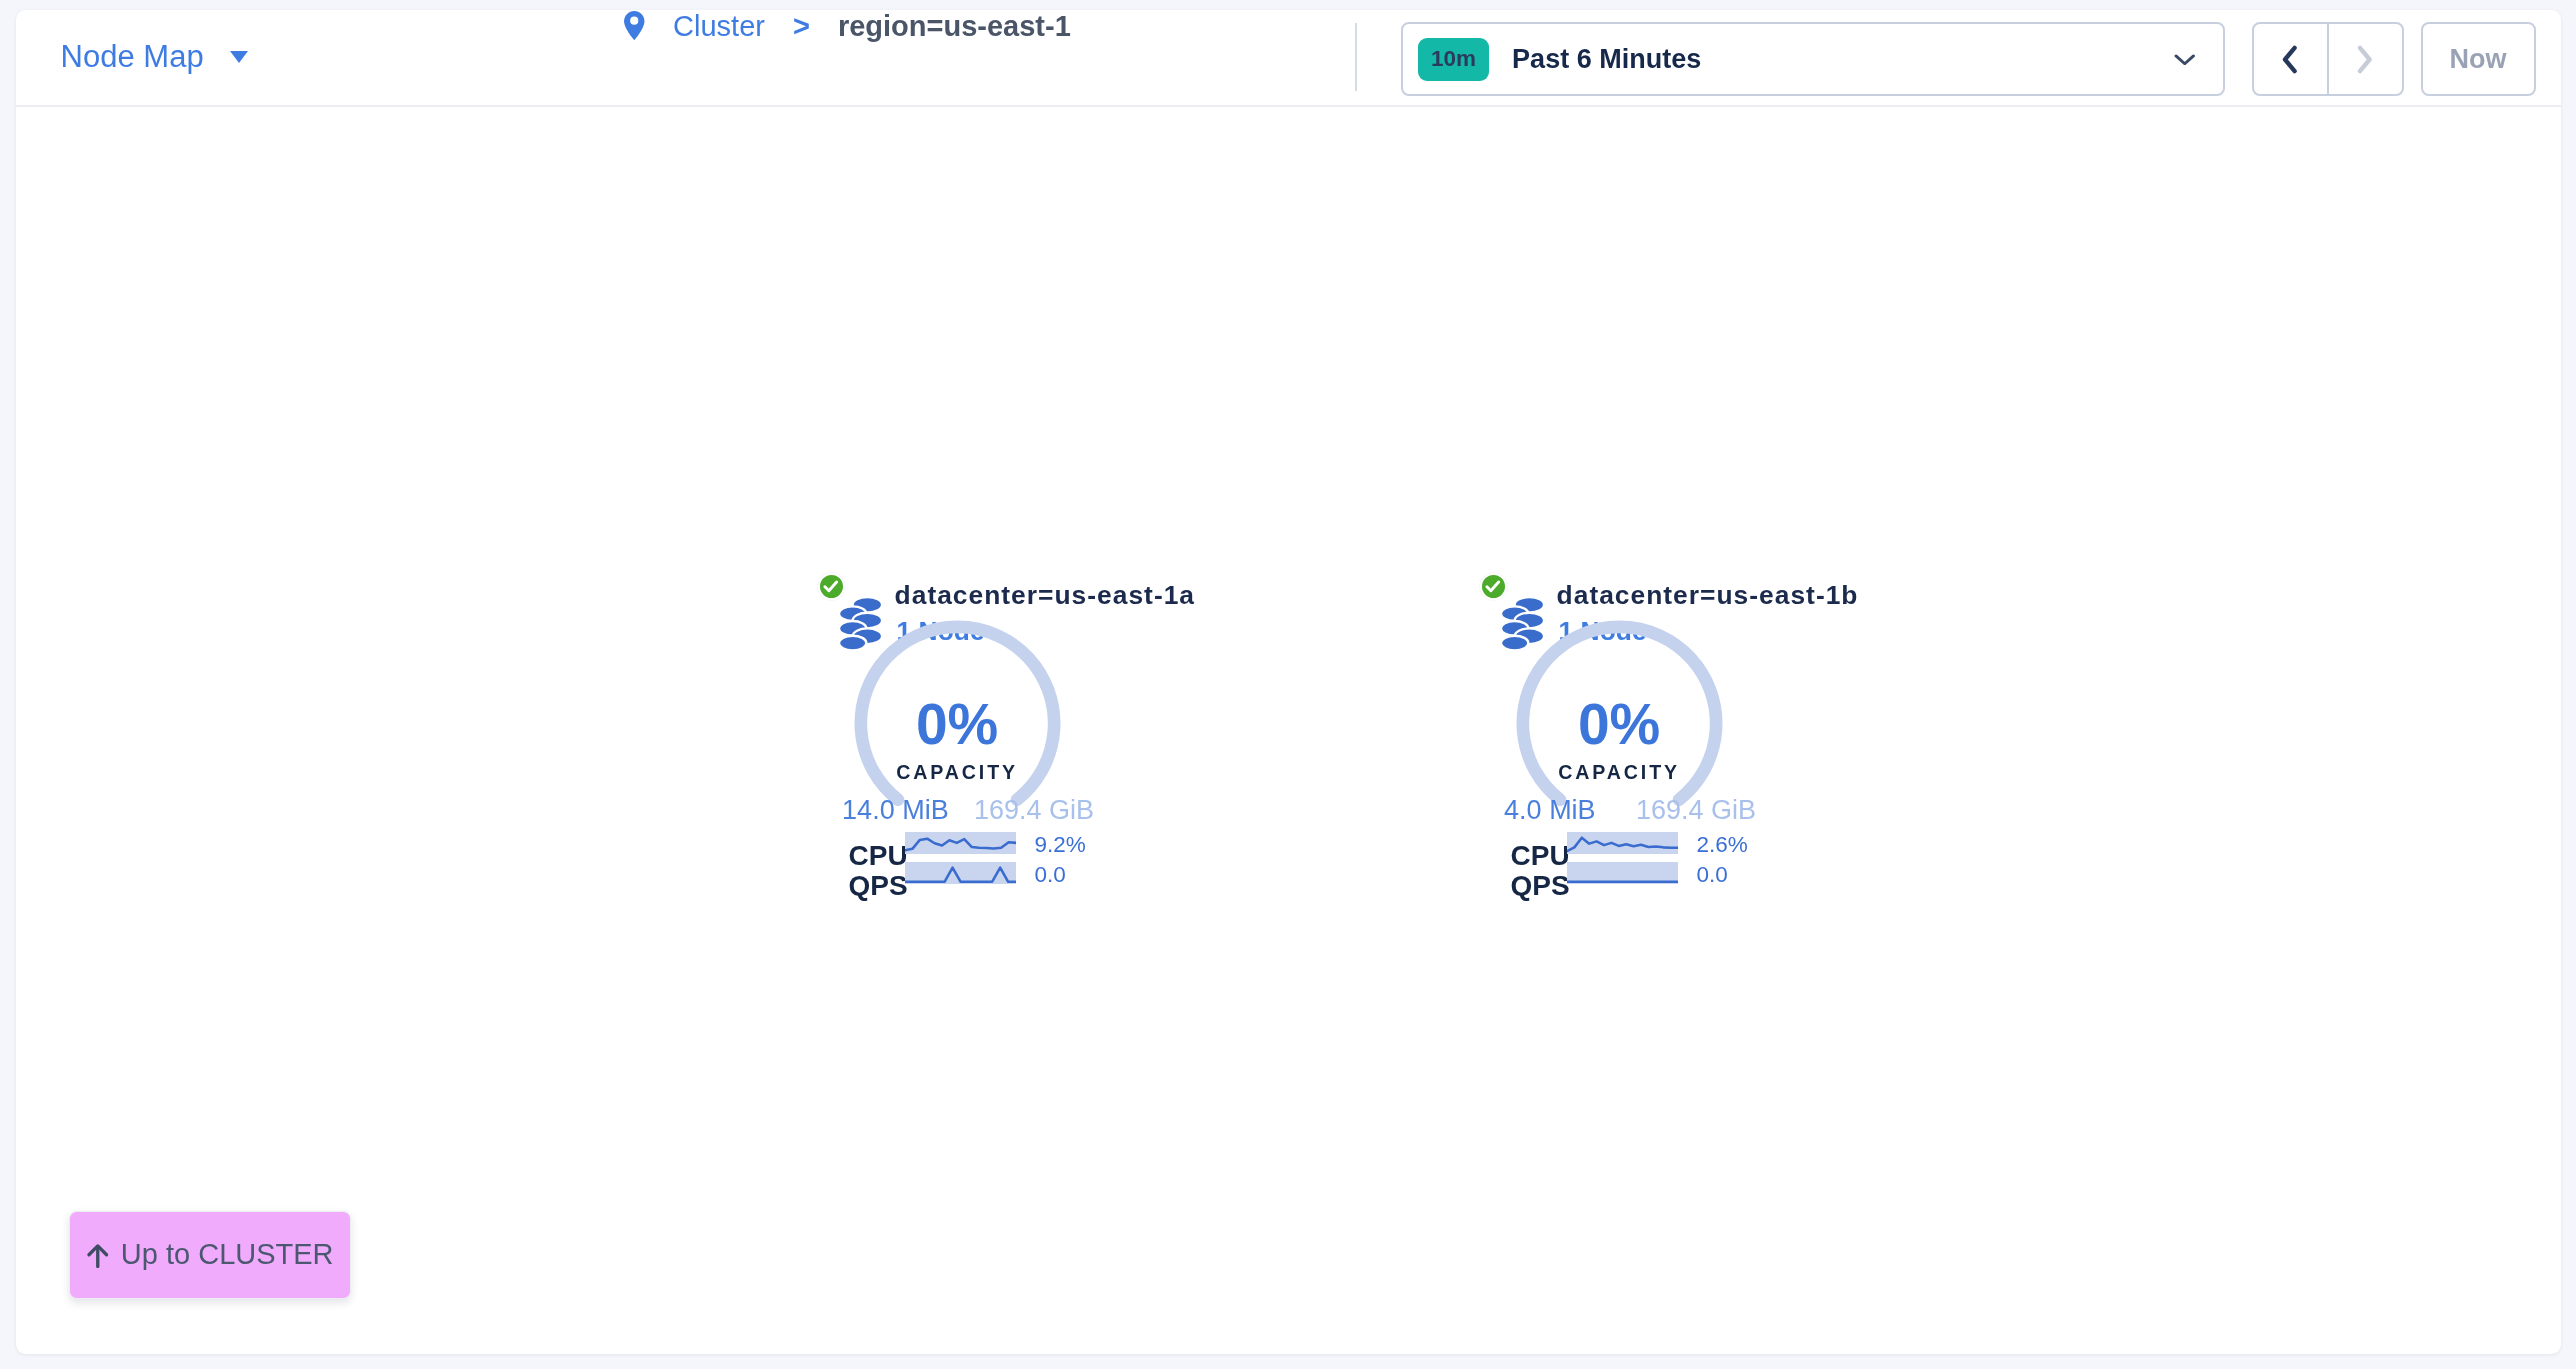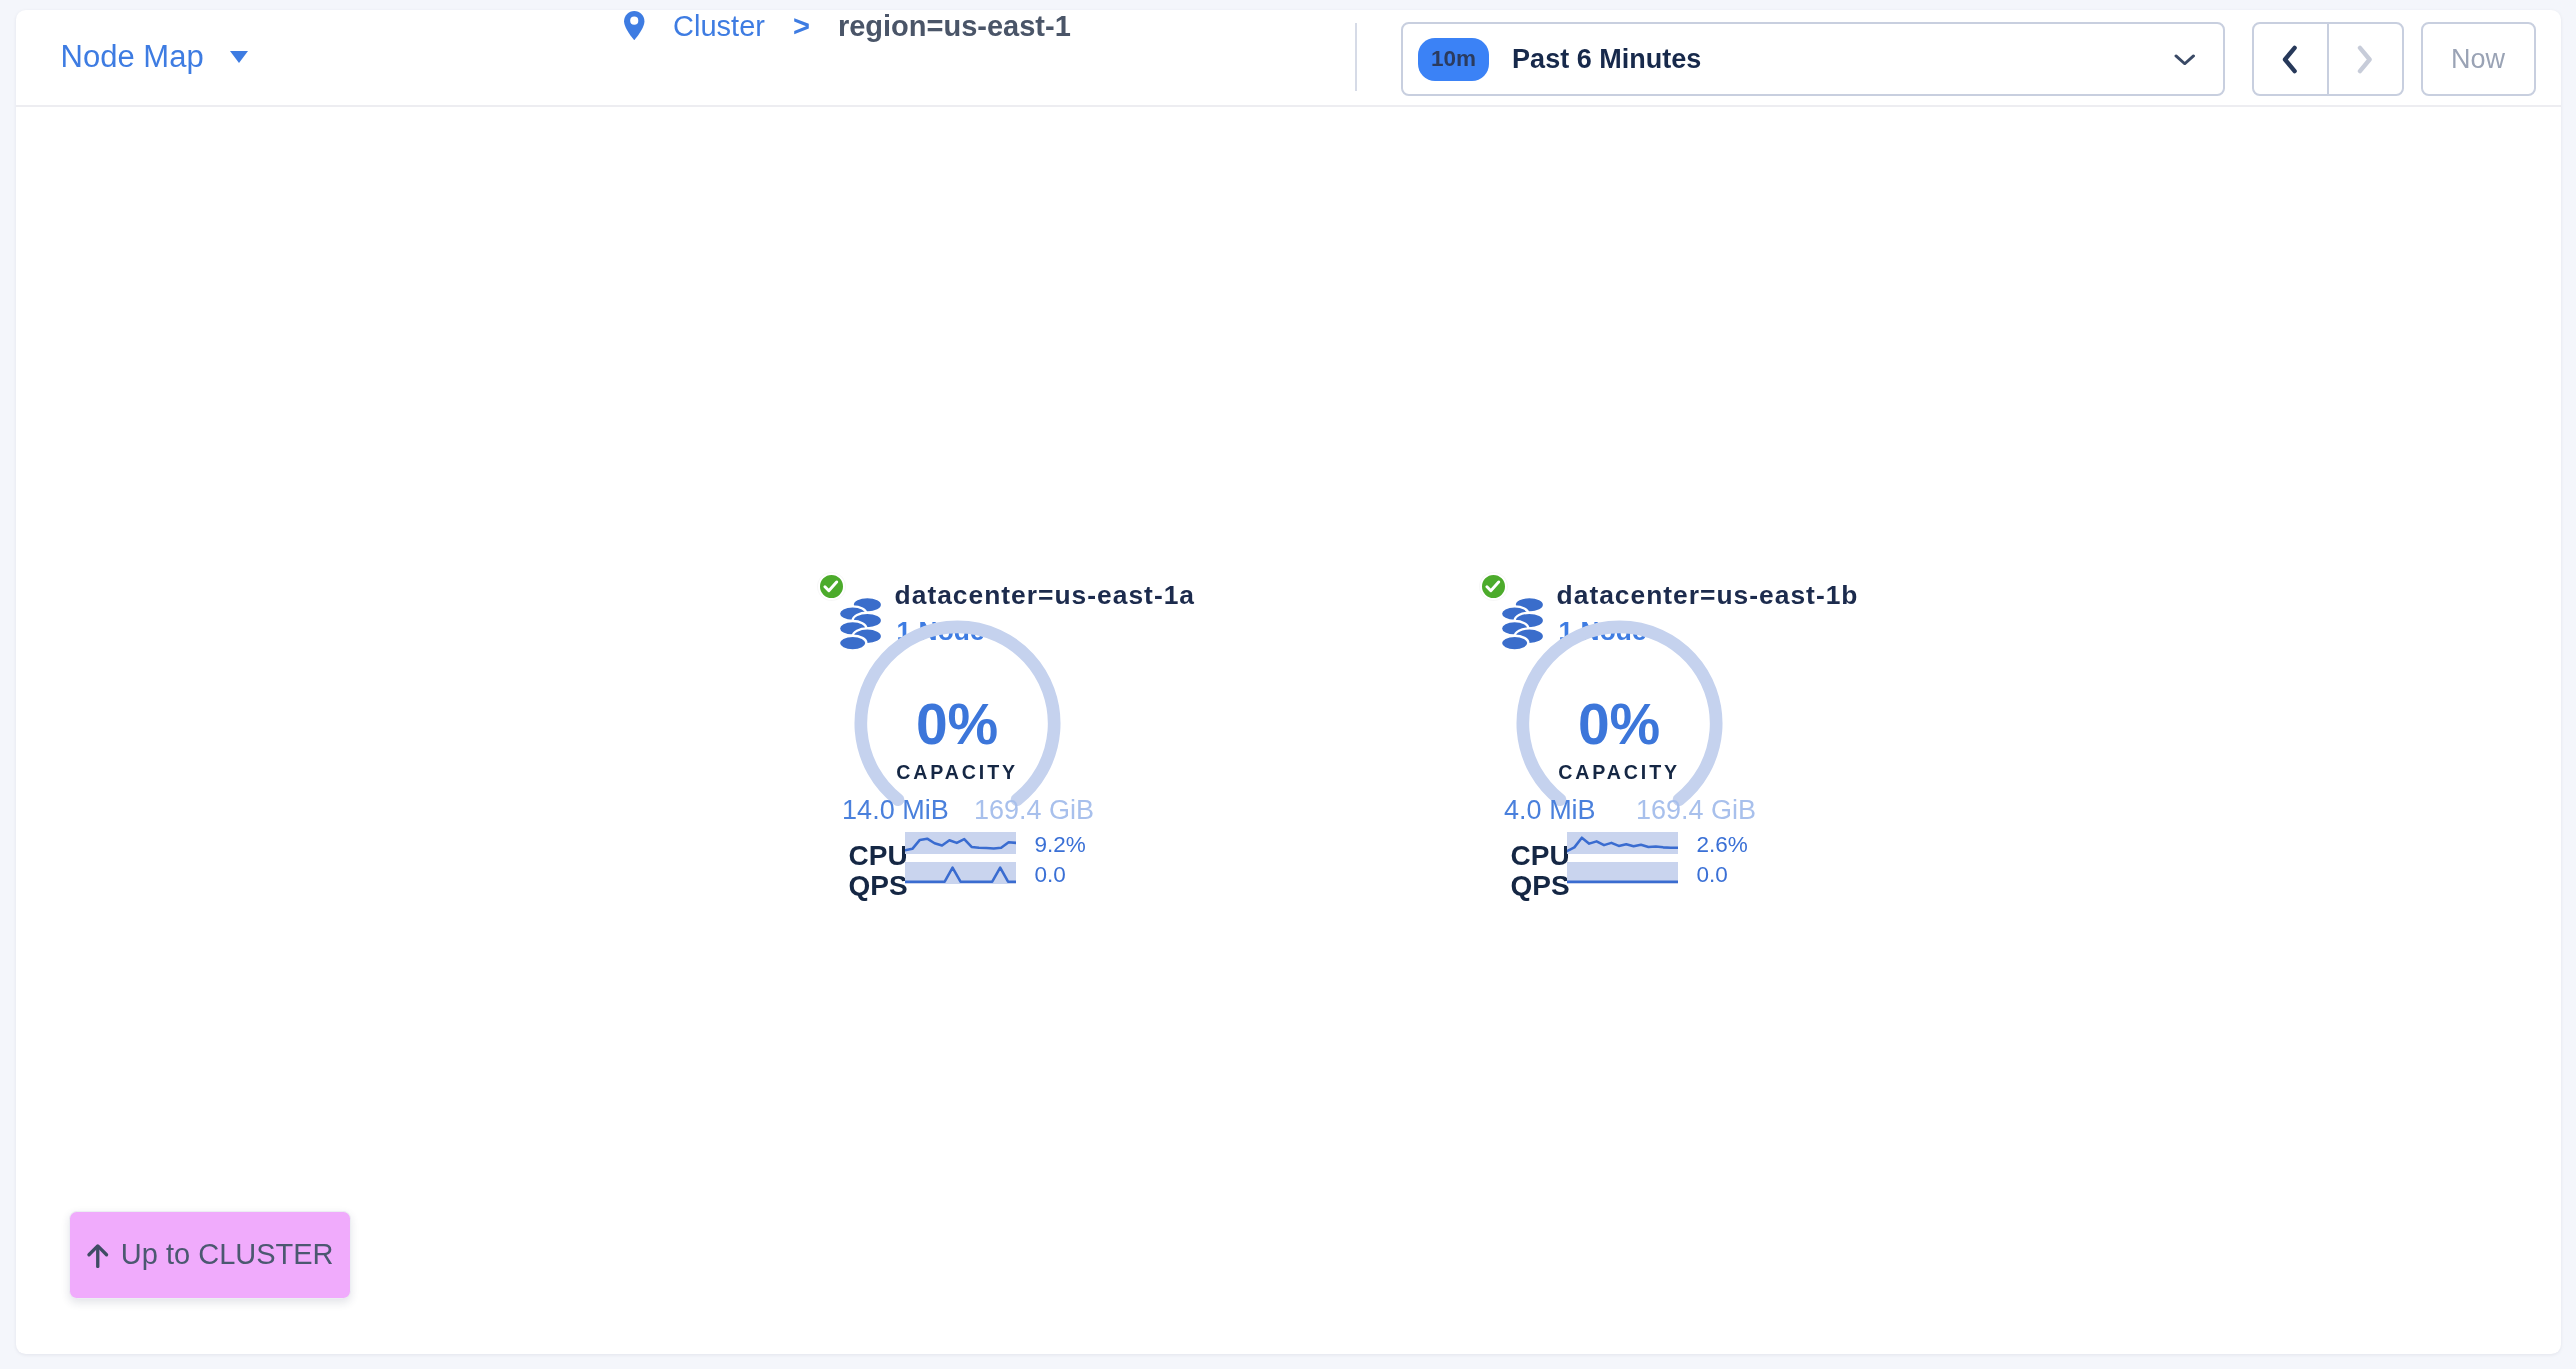--- a/index.html
+++ b/index.html
@@ -39,39 +39,39 @@
   .breadcrumb .crumb-cur  { font-size:29px; font-weight:600; color:#4a5568; }
   .header-divider {
     position:absolute; left:1339px; top:13.7px; width:2px; height:68px; background:#d6dbe7;
   }
   .time-select {
     position:absolute; left:1385px; top:12.7px; width:824px; height:74px;
     border:2px solid #c8cfdf; border-radius:7.8px; background:#fff;
     display:flex; align-items:center; padding:0 27px 0 15.6px; gap:23.5px; cursor:pointer;
   }
   .time-badge {
-    background:#3b82f6; border-radius:17px; padding:8.8px 12.7px;
+    background:#14b8a6; border-radius:9px; padding:8.8px 12.7px;
     font-size:22.5px; font-weight:700; color:#2b3b5e;
   }
   .time-label { font-size:27px; font-weight:600; color:#17294b; }
   .time-chevron { margin-left:auto; }
   .nav-arrows {
     position:absolute; left:2236px; top:12.7px; width:152px; height:74px;
     border:2px solid #c8cfdf; border-radius:7.8px; background:#fff;
     display:flex;
   }
   .nav-arrows .half {
     flex:1; display:flex; align-items:center; justify-content:center; cursor:pointer;
   }
   .nav-arrows .half + .half { border-left:2px solid #c8cfdf; }
   .now-btn {
     position:absolute; left:2405px; top:12.7px; width:115px; height:74px;
     border:2px solid #c8cfdf; border-radius:7.8px; background:#fff;
     display:flex; align-items:center; justify-content:center;
-    font-size:27px; font-weight:400; color:#9aa3b5; cursor:pointer;
+    font-size:27px; font-weight:700; color:#9aa3b5; cursor:pointer;
   }
   
   .dc-card { position:absolute; top:566px; width:276px; height:315px; }
   .dc-card.c0 { left:805px; }
   .dc-card.c1 { left:1467px; }
   .check-badge {
     position:absolute; left:-2.9px; top:-2.9px; width:27px; height:27px;
     background:#4cab2b; border:2.9px solid #fff; border-radius:50%;
     display:flex; align-items:center; justify-content:center; z-index:2;
     box-shadow:0 0 0 1px rgba(0,0,0,0.03);

